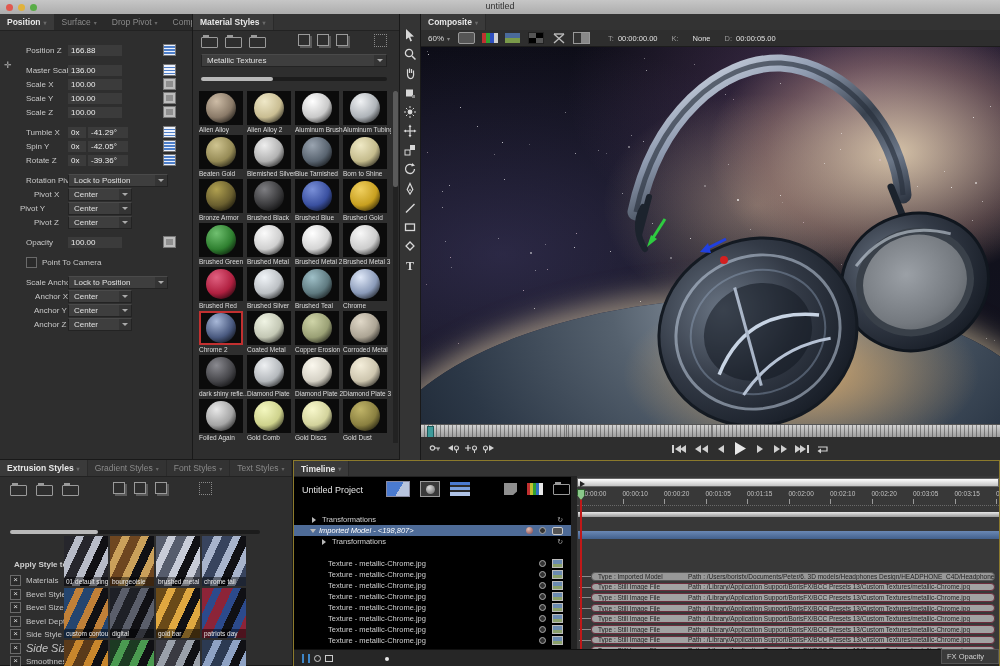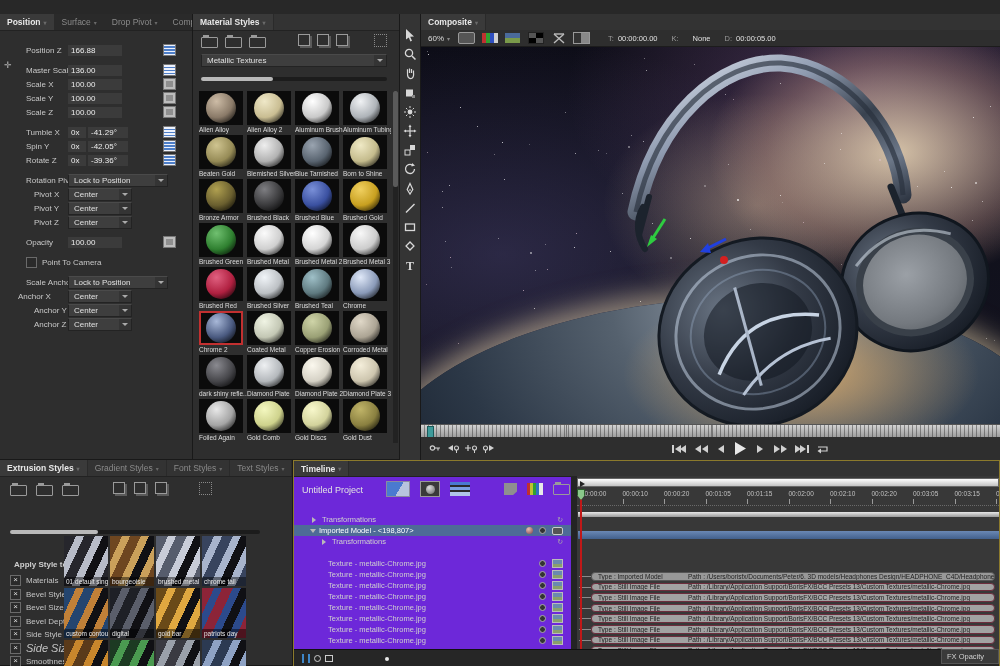--- a/index.html
+++ b/index.html
@@ -67,39 +67,45 @@
     box-shadow:0 -6px 26px 4px rgba(235,215,175,.55);}
   #sunglow{position:absolute;left:200px;bottom:-40px;width:360px;height:180px;
     background:radial-gradient(ellipse, rgba(245,185,105,.75), rgba(245,185,105,.25) 45%, transparent 70%);}
   .vtb{height:12px;min-width:17px;display:flex;align-items:center;justify-content:center;margin-right:6px;}
   #scrubber{position:absolute;left:0;top:410px;width:579px;height:13px;
     background:linear-gradient(#d2d2d2,#9d9d9d);border-top:1px solid #555;box-sizing:border-box;
     background-image:repeating-linear-gradient(90deg, transparent 0 3px, rgba(60,60,60,.5) 3px 4px),linear-gradient(#d2d2d2,#9d9d9d);}
   #transport{position:absolute;left:0;top:423px;width:579px;height:23px;background:#2e2e2e;display:flex;align-items:center;}
   .tbtn{display:flex;align-items:center;justify-content:center;margin-right:6px;}
   
-  #timeline{position:absolute;left:293px;top:460px;width:707px;height:206px;background:#6d28d9;
+  #timeline{position:absolute;left:293px;top:460px;width:707px;height:206px;background:#000000;
     border:1px solid #8c7a2c;box-sizing:border-box;}
   .tree-row{position:absolute;left:0;width:277px;height:11px;display:flex;align-items:center;font-size:7.5px;color:#cfcfcf;}
   .tree-row.sel{background:#4e6b97;color:#fff;}
   .disc{width:0;height:0;margin-right:3px;}
   .disc.open{border:3.5px solid transparent;border-top:4.5px solid #b9b9b9;margin-top:4px;}
   .disc.closed{border:3.5px solid transparent;border-left:4.5px solid #b9b9b9;margin-left:2px;}
   .trk-bar{position:absolute;height:8.5px;background:#a2a2a2;border:1px solid #6c2c3c;border-radius:4px;
     font-size:6.5px;color:#1c1c1c;display:flex;align-items:center;white-space:nowrap;overflow:hidden;box-sizing:border-box;}
   .ruler-lab{position:absolute;top:1px;font-size:6.5px;color:#c0c0c0;}
   #fxbrowser{position:absolute;right:0;bottom:2px;height:13px;background:#3a3a3a;border:1px solid #555;
     font-size:7.5px;color:#d0d0d0;display:flex;align-items:center;padding:0 5px;width:46px;overflow:hidden;white-space:nowrap;}
   .foot-ic{width:9px;height:9px;margin-right:4px;}
 </style>
 </head>
 <body>
 
 <div id="app">
 
+  <div id="titlebar">
+    <span class="tl-dot" style="left:6px;background:#e1584e;"></span>
+    <span class="tl-dot" style="left:18px;background:#e0b23c;"></span>
+    <span class="tl-dot" style="left:30px;background:#59ad47;"></span>
+    <div id="wtitle">untitled</div>
+  </div>
 
   <div class="panel" id="controlsPanel" style="left:0;top:14px;width:193px;height:446px;">
     <div class="tabbar" id="ctlSubtabs" style="background:#2a2a2a;">
         <div class="tab active">
           <div style="font-size: inherit;">Position</div>
           <div class="caret">▾</div>
         </div>
         <div class="tab">
           <div style="font-size: inherit;">Surface</div>
           <div class="caret">▾</div>
@@ -167,21 +173,21 @@
           </div>
         </div>
         <div class="ctl-row">
           <div class="ctl-label" style="padding-left: 34px;">Pivot X</div>
           <div class="dd" style="width: 64px;">
             <div style="font-size: 8px;">Center</div>
             <div class="dda"></div>
           </div>
         </div>
         <div class="ctl-row">
-          <div class="ctl-label" style="padding-left: 34px;">Pivot Y</div>
+          <div class="ctl-label" style="padding-left: 20px;">Pivot Y</div>
           <div class="dd" style="width: 64px;">
             <div style="font-size: 8px;">Center</div>
             <div class="dda"></div>
           </div>
         </div>
         <div class="ctl-row">
           <div class="ctl-label" style="padding-left: 34px;">Pivot Z</div>
           <div class="dd" style="width: 64px;">
             <div style="font-size: 8px;">Center</div>
             <div class="dda"></div>
@@ -201,21 +207,21 @@
         </div>
         <div class="ctl-gap"></div>
         <div class="ctl-row">
           <div class="ctl-label">Scale Anchor</div>
           <div class="dd" style="width: 100px;">
             <div style="font-size: 8px;">Lock to Position</div>
             <div class="dda"></div>
           </div>
         </div>
         <div class="ctl-row">
-          <div class="ctl-label" style="padding-left: 18px;">Anchor X</div>
+          <div class="ctl-label" style="padding-left: 26px; text-align: right;">Anchor X</div>
           <div class="dd" style="width: 64px;">
             <div style="font-size: 8px;">Center</div>
             <div class="dda"></div>
           </div>
         </div>
         <div class="ctl-row">
           <div class="ctl-label" style="padding-left: 34px;">Anchor Y</div>
           <div class="dd" style="width: 64px;">
             <div style="font-size: 8px;">Center</div>
             <div class="dda"></div>
@@ -940,21 +946,21 @@
         <div class="tree-row" style="top: 11px;">
           <div style="width: 16px;"></div>
           <div class="disc closed"></div>
           <div style="white-space: nowrap; overflow: hidden; max-width: 150px;">Transformations</div>
           <div style="margin-left: auto; display: flex; gap: 6px; align-items: center; padding-right: 8px;">
             <div>
               <div style="font-size:7px;color:#aaa;">↻</div>
             </div>
           </div>
         </div>
-        <div class="tree-row sel" style="top: 22px;">
+        <div class="tree-row sel" style="top: 22px; font-style: italic;">
           <div style="width: 16px;"></div>
           <div class="disc open"></div>
           <div style="white-space: nowrap; overflow: hidden; max-width: 150px;">Imported Model - &lt;198,807&gt;</div>
           <div style="margin-left: auto; display: flex; gap: 6px; align-items: center; padding-right: 8px;">
             <div>
               <div style="width:7px;height:7px;border-radius:50%;background:radial-gradient(circle at 35% 30%,#e8c0b0,#80404a);"></div>
             </div>
             <div>
               <div style="width:5px;height:5px;border-radius:50%;border:1.3px solid #aaa;background:#333;"></div>
             </div>

